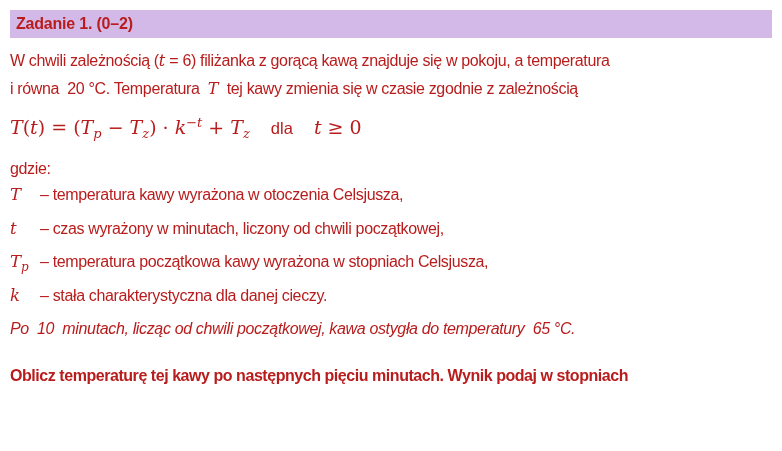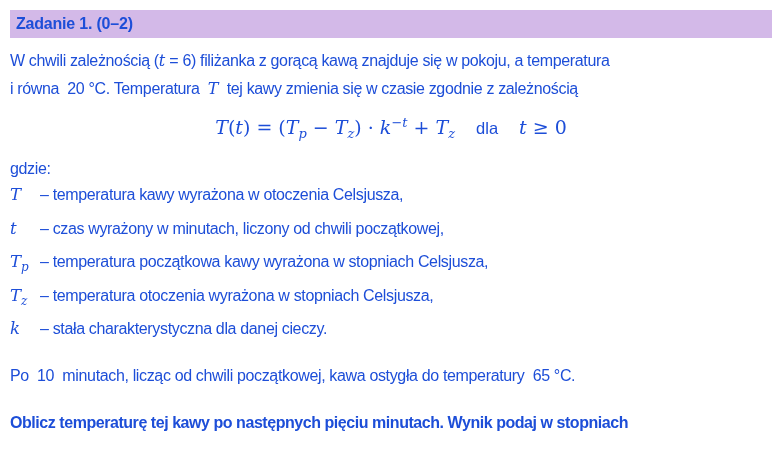--- a/index.html
+++ b/index.html
@@ -30,21 +30,21 @@
   }
   
   .mi {
     font-family: "DejaVu Serif", serif;
     font-style: italic;
     font-size: 16px;
     letter-spacing: 0;
   }
   
   .formula {
-    text-align: center;
+    text-align: left;
     white-space: pre;
     font-family: "DejaVu Serif", serif;
     font-size: 19px;
     margin: 5px 0 7px 0;
     line-height: 30px;
   }
   .formula .mi { font-size: 19px; }
   .mup { font-style: normal; font-family: "DejaVu Serif", serif; }
   .msub {
     font-family: "DejaVu Serif", serif;
@@ -86,32 +86,32 @@
   .def-text {
     white-space: pre;
     font-size: 16px;
     letter-spacing: -0.35px;
   }
   .after-par {
     white-space: pre;
     font-size: 16px;
     letter-spacing: -0.35px;
     line-height: 27px;
-    margin-top: 13px;
+    font-style: italic;
   }
   .task {
     margin-top: 20px;
     font-weight: bold;
   }
   .task .line { line-height: 27px; letter-spacing: -0.45px; }
 </style>
 </head>
 <body>
 
-<div class="page" style="background: rgb(255, 255, 255); color: #1d4ed8;">
+<div class="page" style="background: rgb(255, 255, 255); color: #b91c1c;">
 
   <div class="header-bar" style="background: rgb(211, 185, 232);">
     <span>Zadanie 1. (0–2)</span>
   </div>
 
   <div class="intro">
     <div class="line"><span>W chwili zależnością (</span><span class="mi">t</span><span> = 6) filiżanka z gorącą kawą znajduje się w pokoju, a temperatura</span></div>
     <div class="line"><span>i równa  20 °C. Temperatura  </span><span class="mi">T</span><span>  tej kawy zmienia się w czasie zgodnie z zależnością</span></div>
   </div>
 
@@ -126,24 +126,20 @@
     </div>
     <div class="def-row">
       <span class="def-sym"><span>t</span><span class="msub"></span></span>
       <span class="def-text">– czas wyrażony w minutach, liczony od chwili początkowej,</span>
     </div>
     <div class="def-row">
       <span class="def-sym"><span>T</span><span class="msub">p</span></span>
       <span class="def-text">– temperatura początkowa kawy wyrażona w stopniach Celsjusza,</span>
     </div>
     <div class="def-row">
-      <span class="def-sym"><span>T</span><span class="msub">z</span></span>
-      <span class="def-text">– temperatura otoczenia wyrażona w stopniach Celsjusza,</span>
-    </div>
-    <div class="def-row">
       <span class="def-sym"><span>k</span><span class="msub"></span></span>
       <span class="def-text">– stała charakterystyczna dla danej cieczy.</span>
     </div>
   </div>
 
   <div class="after-par">Po  10  minutach, licząc od chwili początkowej, kawa ostygła do temperatury  65 °C.</div>
 
   <div class="task">
     <div class="line">Oblicz temperaturę tej kawy po następnych pięciu minutach. Wynik podaj w stopniach</div>
 

